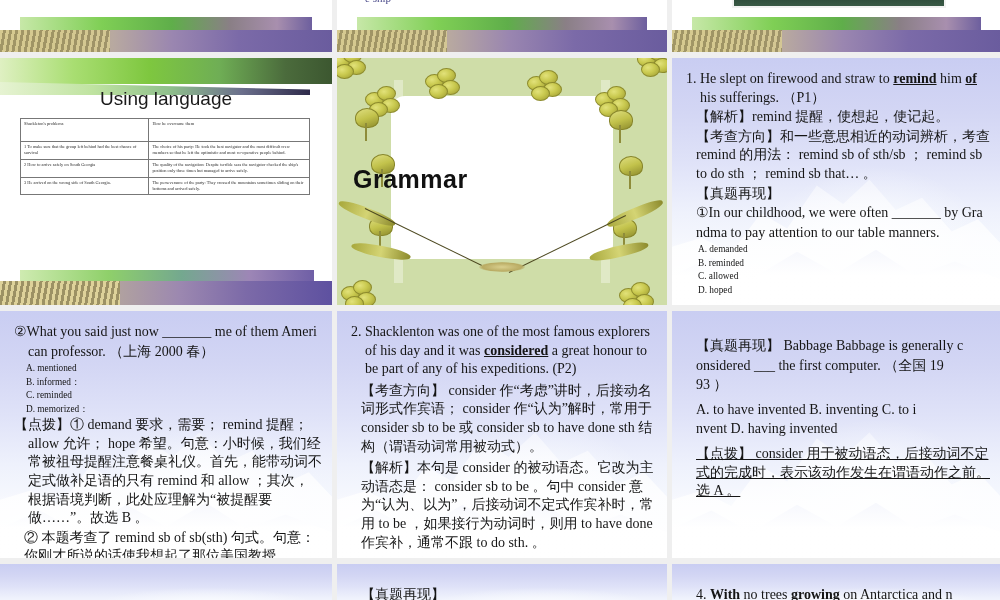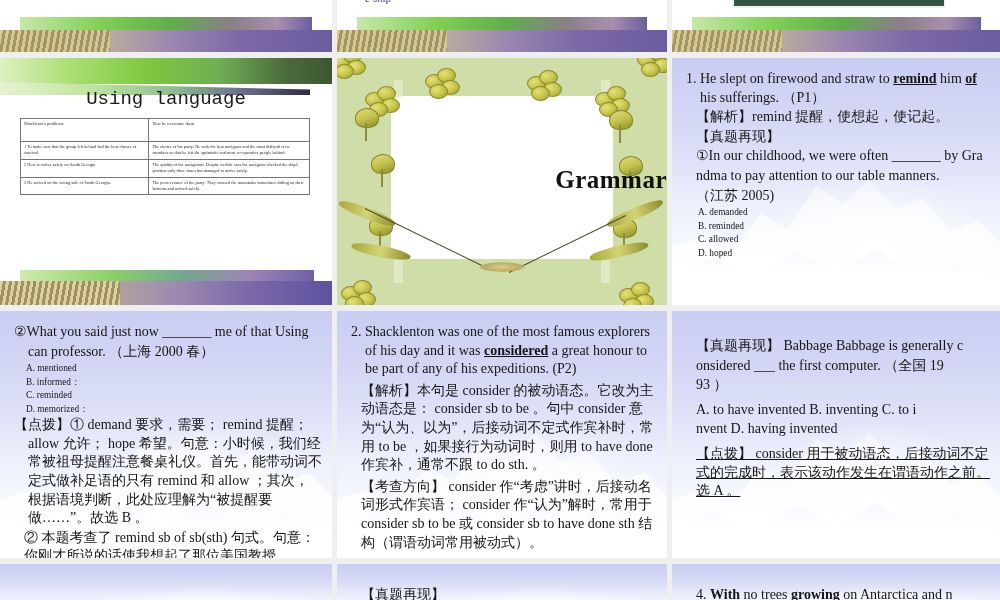--- a/index.html
+++ b/index.html
@@ -71,21 +71,21 @@
     position:absolute;left:0;right:0;bottom:0;height:24px;
     background:linear-gradient(90deg,#cdc08c 0%,#bbae7e 14%,#b5a79c 32%,#9c88b0 54%,#7c6aa8 74%,#5e51a0 100%);
   }
   .s-using .botpurple:before{
     content:"";position:absolute;left:0;top:0;width:120px;height:100%;
     background:repeating-linear-gradient(100deg,#ded29a 0px,#ded29a 3px,#9c9164 3px,#9c9164 6px);
   }
   .s-using h1{
     position:absolute;left:0;right:0;top:30px;margin:0;
     text-align:center;font-weight:400;font-size:19px;color:#1a1a1a;
-    font-family:Liberation Mono, monospace;
+    font-family:Liberation Sans, sans-serif;
   }
   .lang-table{
     position:absolute;left:20px;top:60px;width:290px;
     border-collapse:collapse;
     font-size:4.4px;line-height:1.45;color:#2a2a2a;
     table-layout:fixed;
   }
   .lang-table td{
     border:0.5px solid #777;
     padding:2px 3px;
@@ -104,23 +104,23 @@
     background:#ffffff;
     border-radius:14px;
   }
   .s-grammar .sidepanel{
     position:absolute;top:22px;bottom:22px;width:9px;
     background:rgba(255,255,255,.35);
   }
   .s-grammar .sidepanel.l{left:57px;}
   .s-grammar .sidepanel.r{right:57px;}
   .s-grammar .ttl{
-    position:absolute;left:2px;right:0;top:50%;transform:translateY(-58%);
-    text-align:right;font-size:25px;font-weight:bold;color:#111;
-    font-family:Liberation Serif, serif;letter-spacing:.5px;
+    position:absolute;left:16px;right:0;top:50%;transform:translateY(-58%);
+    text-align:left;font-size:25px;font-weight:bold;color:#111;
+    font-family:Liberation Sans, sans-serif;letter-spacing:.5px;
   }
   .flower{
     position:absolute;width:34px;height:30px;
   }
   .flower span{
     position:absolute;width:17px;height:13px;border-radius:50%;
     background:radial-gradient(ellipse at 35% 35%,#e2e27a 0%,#c9c94f 45%,#9c9a31 100%);
     border:.7px solid #8d8b2c;
   }
   .tulip{
@@ -330,62 +330,62 @@
 
     <div class="ttl">Grammar</div>
   </div>
 
   <div class="slide s-ice">
     <div class="mtn"></div>
     <div class="mtn2"></div>
     <div class="body">
       <p class="ind"><span>1. He slept on firewood and straw to </span><b class="u">remind</b><span> him </span><b class="u">of</b><span> his sufferings. （P1）</span></p>
       <p class="pad">【解析】remind 提醒，使想起，使记起。</p>
+      <p class="pad">【考查方向】和一些意思相近的动词辨析，考查 remind 的用法： remind sb of sth/sb ； remind sb to do sth ； remind sb that… 。</p>
       <p class="pad">【真题再现】</p>
       <p class="pad">①In our childhood, we were often _______ by Gra</p>
       <p class="pad">ndma to pay attention to our table manners.</p>
-      <p class="pad">（江苏 2005)</p>
       <div class="ans">
         <span>A. demanded</span>
         <span>B. reminded</span>
       </div>
       <div class="ans">
         <span>C. allowed</span>
         <span>D. hoped</span>
       </div>
     </div>
   </div>
 
   <div class="slide s-ice">
     <div class="mtn"></div>
     <div class="mtn2"></div>
     <div class="body">
-      <p class="ind">②What you said just now _______ me of that Using</p>
+      <p class="ind">②What you said just now _______ me of them Ameri</p>
       <p class="ind2">can professor. （上海 2000 春）</p>
       <div class="ans">
         <span>A. mentioned</span>
         <span>B. informed：</span>
       </div>
       <div class="ans">
         <span>C. reminded</span>
         <span>D. memorized：</span>
       </div>
       <p class="ind">【点拨】① demand 要求，需要； remind 提醒；allow 允许； hope 希望。句意：小时候，我们经常被祖母提醒注意餐桌礼仪。首先，能带动词不定式做补足语的只有 remind 和 allow ；其次，根据语境判断，此处应理解为“被提醒要做……”。故选 B 。</p>
       <p class="pad">② 本题考查了 remind sb of sb(sth) 句式。句意：你刚才所说的话使我想起了那位美国教授。</p>
       <p style="padding-left:24px;">选 C 。</p>
     </div>
   </div>
 
   <div class="slide s-ice">
     <div class="mtn"></div>
     <div class="mtn2"></div>
     <div class="body">
       <p class="ind"><span>2. Shacklenton was one of the most famous explorers of his day and it was </span><b class="u">considered</b><span> a great honour to be part of any of his expeditions. (P2)</span></p>
+      <p class="pad" style="margin-top:3px;">【考查方向】 consider 作“考虑”讲时，后接动名词形式作宾语； consider 作“认为”解时，常用于 consider sb to be 或 consider sb to have done sth 结构（谓语动词常用被动式）。</p>
       <p class="pad" style="margin-top:3px;">【解析】本句是 consider 的被动语态。它改为主动语态是： consider sb to be 。句中 consider 意为“认为、以为”，后接动词不定式作宾补时，常用 to be ，如果接行为动词时，则用 to have done 作宾补，通常不跟 to do sth. 。</p>
-      <p class="pad" style="margin-top:3px;">【考查方向】 consider 作“考虑”讲时，后接动名词形式作宾语； consider 作“认为”解时，常用于 consider sb to be 或 consider sb to have done sth 结构（谓语动词常用被动式）。</p>
     </div>
   </div>
 
   <div class="slide s-ice">
     <div class="mtn"></div>
     <div class="mtn2"></div>
     <div class="body" style="padding-top:26px;">
       <p class="pad">【真题再现】 Babbage Babbage is generally c</p>
       <p class="pad">onsidered ___ the first computer. （全国 19</p>
       <p class="pad">93 ）</p>

